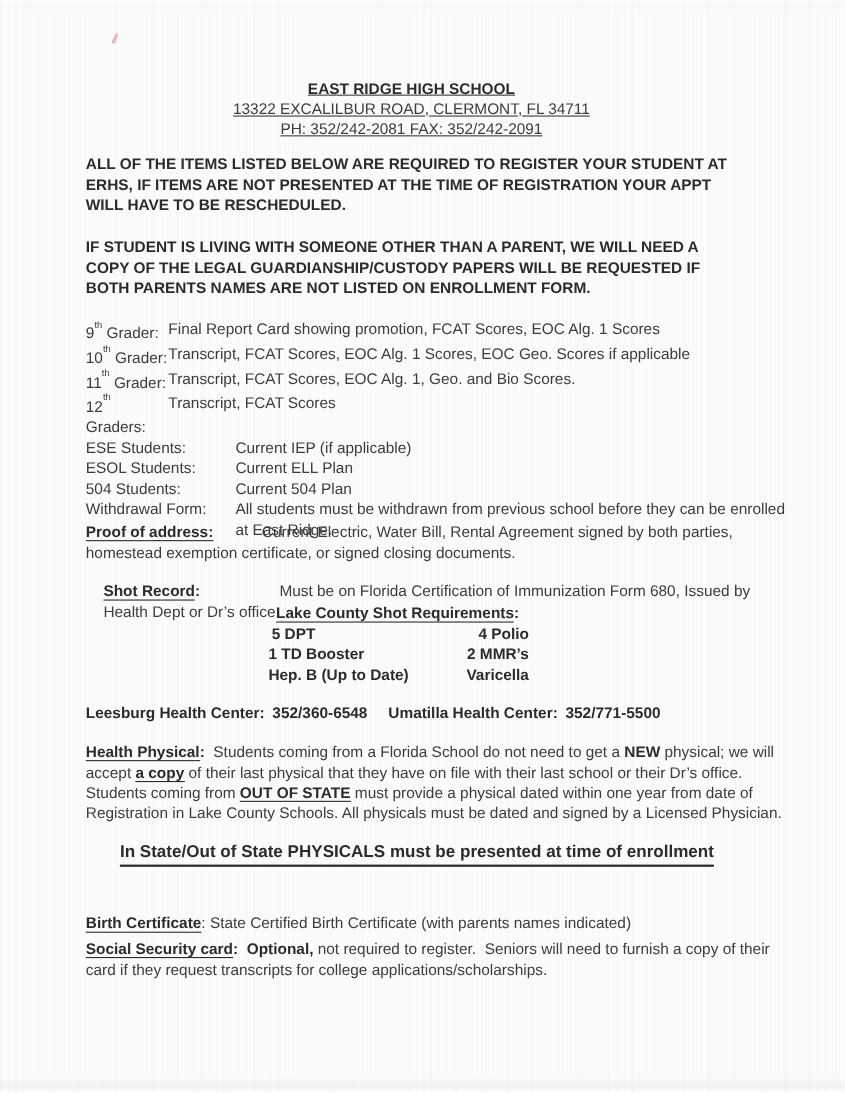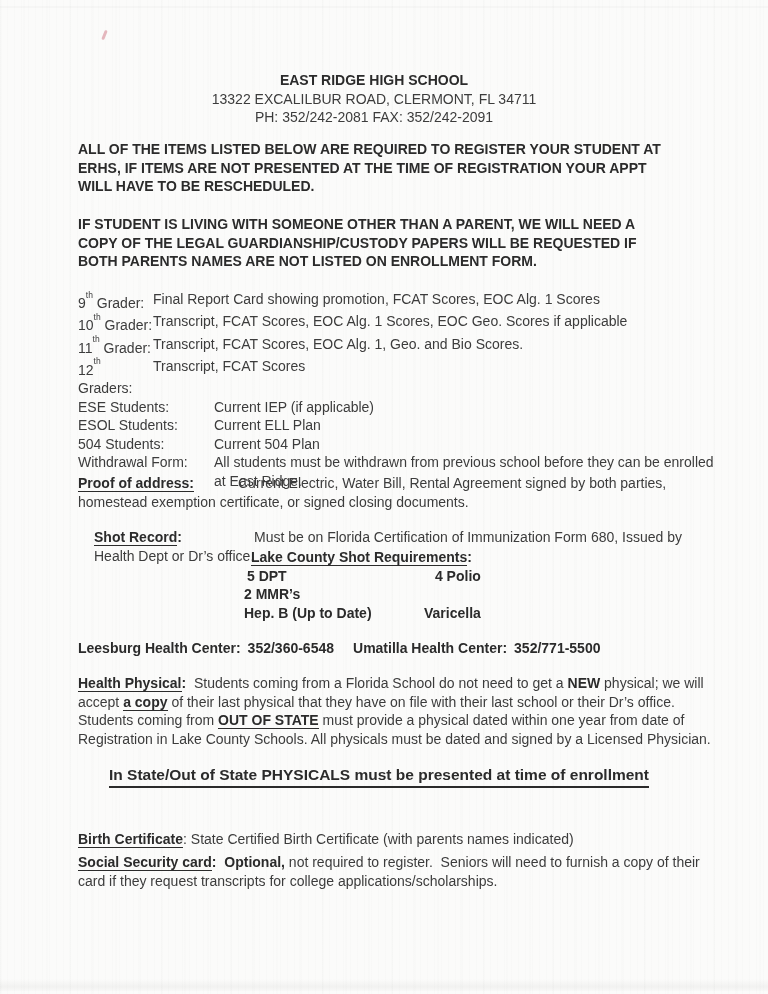--- a/index.html
+++ b/index.html
@@ -11,21 +11,21 @@
           repeating-linear-gradient(90deg, rgba(110,120,115,0.018) 0 1px, rgba(0,0,0,0) 1px 7px),
           repeating-linear-gradient(90deg, rgba(100,110,105,0.014) 0 2px, rgba(0,0,0,0) 2px 23px);
         color:#3c3c3c;font-size:14px;line-height:18.6px;}
   .abs{position:absolute;left:78px;width:648px;}
   .b{font-weight:bold;color:#2b2b2b;}
   .bu{font-weight:bold;color:#2b2b2b;border-bottom:1.5px solid #2b2b2b;padding-bottom:0px;}
   .pre{white-space:pre-wrap;}
   .nw{white-space:nowrap;}
   sup.ord{font-size:8.5px;position:relative;top:-4.5px;letter-spacing:0;}
 
-  .letterhead{top:71px;left:78px;width:592px;text-align:center;line-height:18.5px;}
+  .letterhead{top:71px;left:78px;width:592px;text-align:center;line-height:18.5px;text-decoration:underline;}
   .notice1{top:140px;}
   .notice2{top:215px;}
   .notice div{white-space:nowrap;font-weight:bold;color:#2b2b2b;}
 
   .reqlist{top:290px;line-height:18.6px;}
   .row{display:flex;align-items:flex-start;}
   .gcell{flex:0 0 75px;white-space:nowrap;}
   .scell{flex:0 0 136px;white-space:nowrap;}
   .rtext{flex:1;}
 
@@ -121,20 +121,21 @@
 
   <p class="abs shotrec"><span class="labelcell"><span class="bu">Shot Record</span><span class="b">:</span></span><span>Must be on Florida Certification of Immunization Form 680, Issued by Health Dept or Dr’s office.</span></p>
 
   <div class="shots">
     <div class="title"><span class="bu">Lake County Shot Requirements</span><span>:</span></div>
     <div class="shotrow">
       <span class="lc indent1">5 DPT</span>
       <span class="rc">4 Polio</span>
     </div>
     <div class="shotrow">
+      <span class="lc">1 TD Booster</span>
       <span class="rc">2 MMR’s</span>
     </div>
     <div class="shotrow">
       <span class="lc">Hep. B (Up to Date)</span>
       <span class="rc">Varicella</span>
     </div>
   </div>
 
   <div class="abs centers">
     <span>Leesburg Health Center:</span><span class="ph">352/360-6548</span><span class="sep">Umatilla Health Center:</span><span class="ph">352/771-5500</span>

